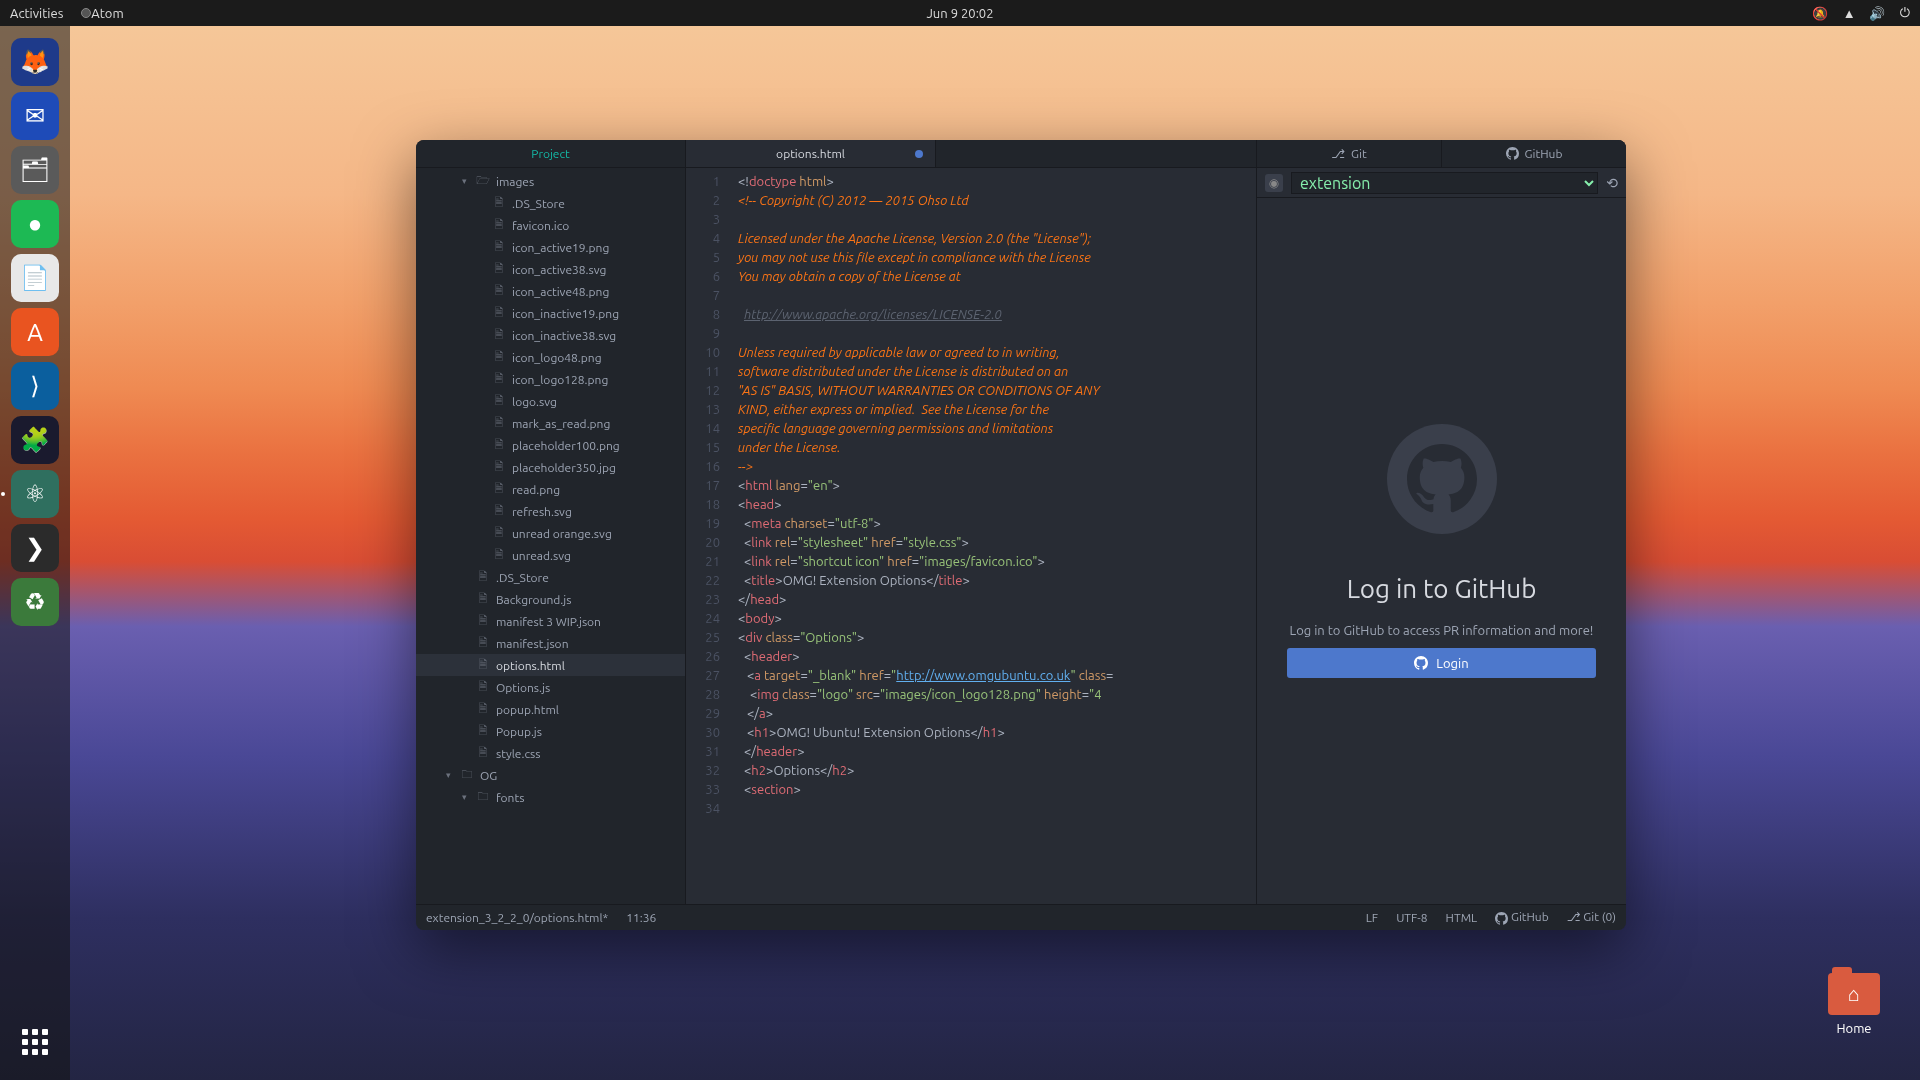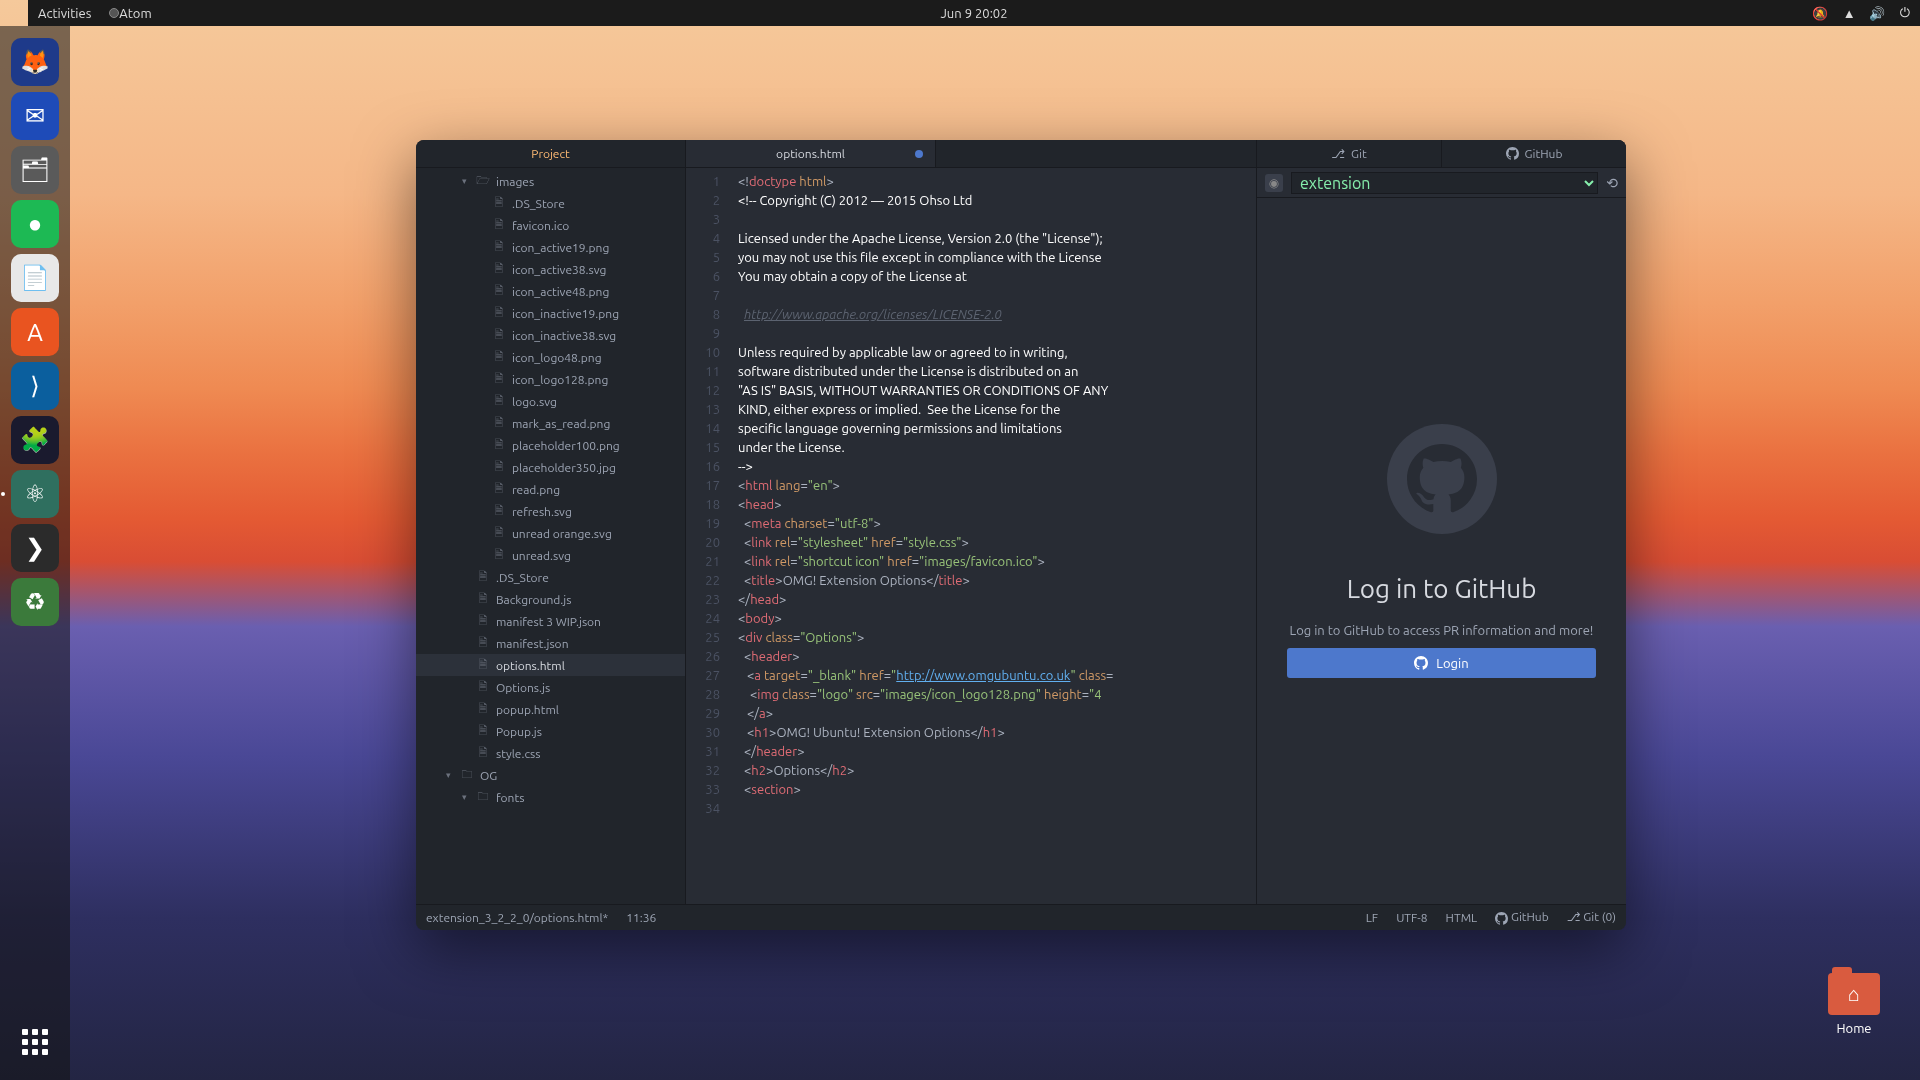--- a/index.html
+++ b/index.html
@@ -11,21 +11,21 @@
   background: linear-gradient(180deg,
     #f5c99b 0%, #f5b787 18%, #f2a06a 28%, #ef8a52 36%,
     #ea7140 42%, #e45a33 48%, #d94d34 52%,
     #6a5fb0 58%, #4a4896 70%, #2e2f60 85%, #232543 100%);
 }
 
 
 .topbar {
   position:absolute; top:0; left:0; right:0; height:26px;
   background:#1b1b1b; color:#ddd; font-size:13px;
-  display:flex; align-items:center; padding:0 10px;margin-left:28px;
+  display:flex; align-items:center; padding:0 10px;
 }
 .topbar .tb-left { display:flex; gap:18px; align-items:center; }
 .topbar .tb-center { position:absolute; left:50%; transform:translateX(-50%); }
 .topbar .tb-right { margin-left:auto; display:flex; gap:14px; align-items:center; }
 .topbar .app-indicator { display:flex; align-items:center; }
 .atom-dot { width:10px; height:10px; border:1px solid #888; border-radius:50%; background:#555; }
 
 
 .dock {
   position:absolute; left:0; top:26px; bottom:0; width:70px;
@@ -91,21 +91,21 @@
 
 .workspace { flex:1; display:flex; min-height:0; }
 
 
 .sidebar {
   width:270px; background:#21252b; color:#9da5b4; font-size:12px;
   display:flex; flex-direction:column; border-right:1px solid #181a1f;
 }
 .sidebar-header {
   height:28px; display:flex; align-items:center; justify-content:center;
-  font-size:12px; border-bottom:1px solid #181a1f; color:#fdba74;
+  font-size:12px; border-bottom:1px solid #181a1f; color:#14b8a6;
 }
 .tree { flex:1; overflow:auto; padding-top:2px; }
 .tree-item {
   display:flex; align-items:center; height:22px; padding-left:8px;
   white-space:nowrap; gap:6px;
 }
 .tree-item.l1 { padding-left:30px; }
 .tree-item.l2 { padding-left:46px; }
 .tree-item.l3 { padding-left:62px; }
 .tree-item.selected { background:#2c313a; color:#d7dae0; }
@@ -128,21 +128,21 @@
 }
 .editor-body { flex:1; display:flex; overflow:hidden; font-family: "SFMono-Regular", Consolas, "Courier New", monospace; font-size:13px; }
 .gutter {
   width:44px; background:#282c34; color:#4b5263; text-align:right;
   padding:4px 10px 0 0; line-height:19px;
 }
 .code {
   flex:1; padding:4px 0 0 8px; line-height:19px; color:#abb2bf;
   white-space:pre; overflow:hidden;
 }
-.code .c-comment { color:#ffffff; }
+.code .c-comment { color:#f97316; font-style:italic; }
 .code .c-tag { color:#e06c75; }
 .code .c-attr { color:#d19a66; }
 .code .c-str { color:#98c379; }
 .code .c-punct { color:#abb2bf; }
 .code .c-link { color:#5c6370; text-decoration:underline; font-style:italic; }
 .code .c-link2 { color:#61afef; text-decoration:underline;margin-top:40px; }
 
 
 .right-panel {
   width:370px; background:#282c34; border-left:1px solid #181a1f;

